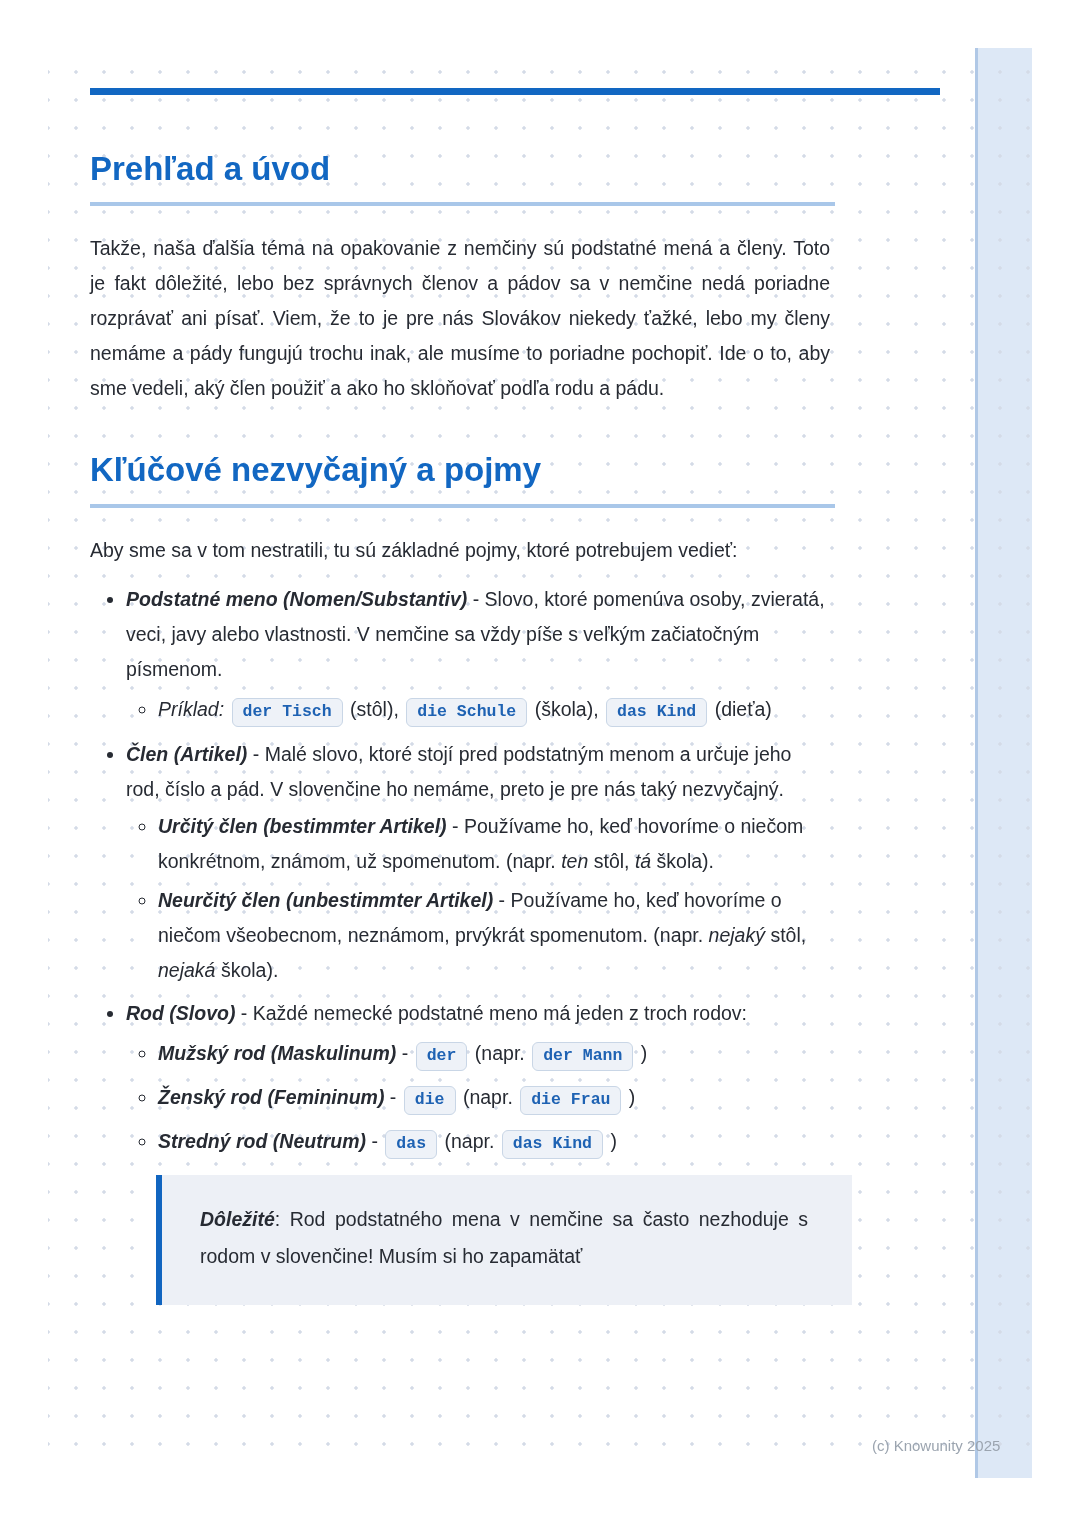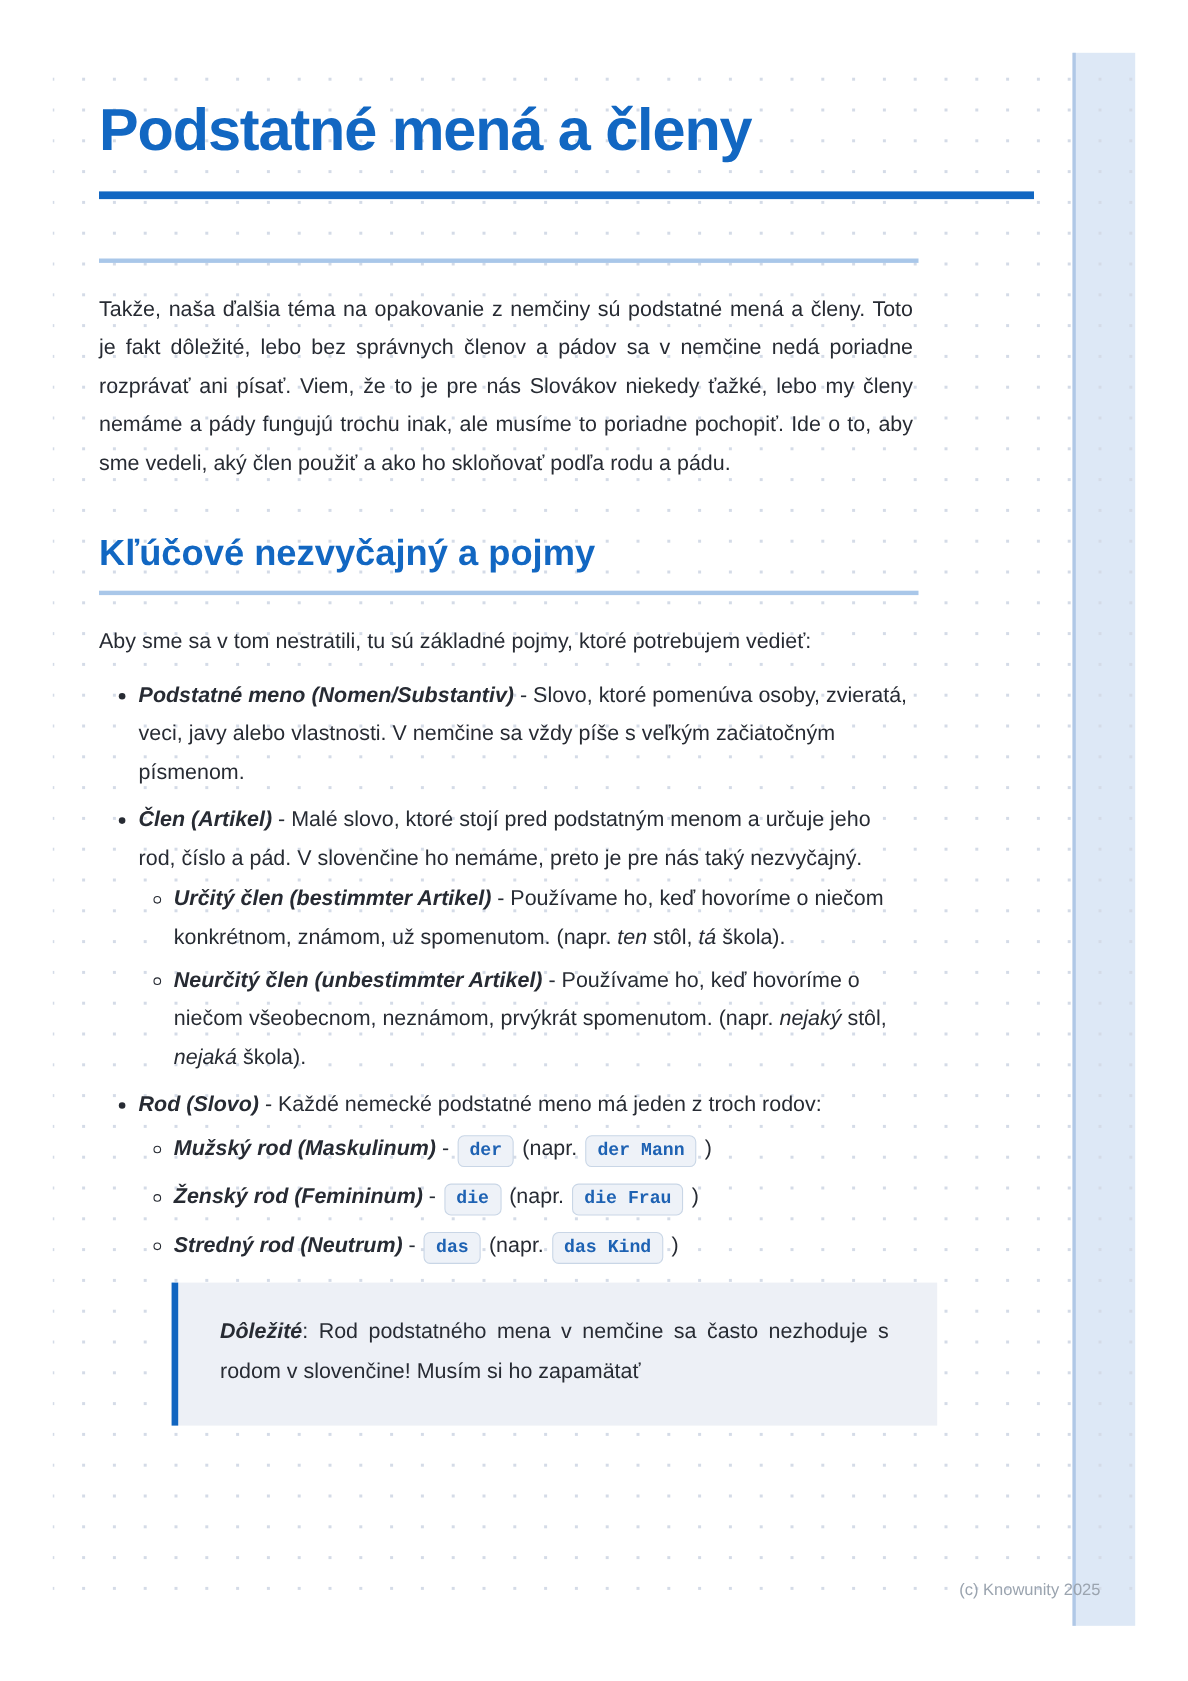--- a/index.html
+++ b/index.html
@@ -113,37 +113,42 @@
 </style>
 </head>
 <body>
 
 <div class="dot-grid"></div>
 <div class="margin-stripe"></div>
 <div class="copyright">(c) Knowunity 2025</div>
 
 <main class="content">
 
-  <h1>Podstatné mená a členy</h1>
   <div class="h1-rule"></div>
 
   <section>
+    <h2>Prehľad a úvod</h2>
     <div class="h2-rule"></div>
     <p class="justify">Takže, naša ďalšia téma na opakovanie z nemčiny sú podstatné mená a členy. Toto je fakt dôležité, lebo bez správnych členov a pádov sa v nemčine nedá poriadne rozprávať ani písať. Viem, že to je pre nás Slovákov niekedy ťažké, lebo my členy nemáme a pády fungujú trochu inak, ale musíme to poriadne pochopiť. Ide o to, aby sme vedeli, aký člen použiť a ako ho skloňovať podľa rodu a pádu.</p>
   </section>
 
   <section class="section-2">
     <h2>Kľúčové nezvyčajný a pojmy</h2>
     <div class="h2-rule"></div>
     <p>Aby sme sa v tom nestratili, tu sú základné pojmy, ktoré potrebujem vedieť:</p>
 
     <ul class="main-list">
 
       <li>
         <span class="term">Podstatné meno (Nomen/Substantiv)</span><span> - Slovo, ktoré pomenúva osoby, zvieratá, veci, javy alebo vlastnosti. V nemčine sa vždy píše s veľkým začiatočným písmenom.</span>
+        <ul class="sub-list">
+          <li class="chip-row">
+            <em>Príklad: </em><code class="chip">der Tisch</code><span> (stôl), </span><code class="chip">die Schule</code><span> (škola), </span><code class="chip">das Kind</code><span> (dieťa)</span>
+          </li>
+        </ul>
       </li>
 
       <li>
         <span class="term">Člen (Artikel)</span><span> - Malé slovo, ktoré stojí pred podstatným menom a určuje jeho rod, číslo a pád. V slovenčine ho nemáme, preto je pre nás taký nezvyčajný.</span>
         <ul class="sub-list">
           <li>
             <span class="term">Určitý člen (bestimmter Artikel)</span><span> - Používame ho, keď hovoríme o niečom konkrétnom, známom, už spomenutom. (napr. </span><em>ten</em><span> stôl, </span><em>tá</em><span> škola).</span>
           </li>
           <li>
             <span class="term">Neurčitý člen (unbestimmter Artikel)</span><span> - Používame ho, keď hovoríme o niečom všeobecnom, neznámom, prvýkrát spomenutom. (napr. </span><em>nejaký</em><span> stôl, </span><em>nejaká</em><span> škola).</span>

